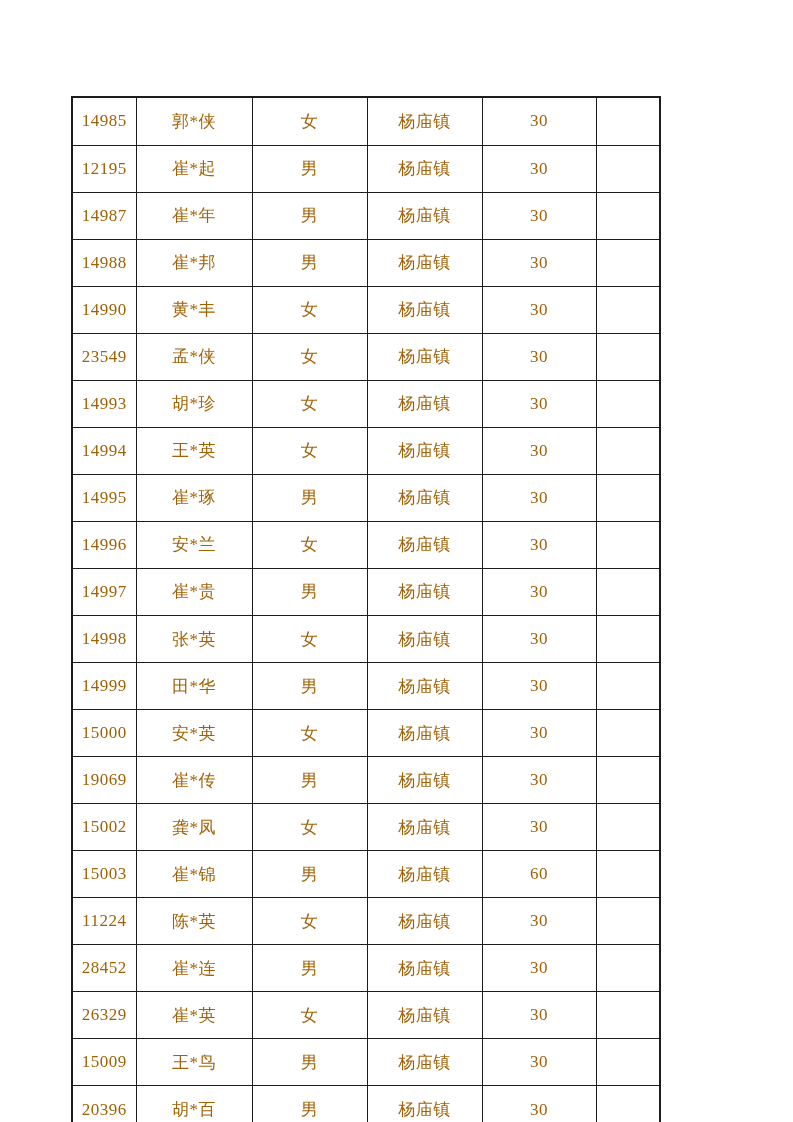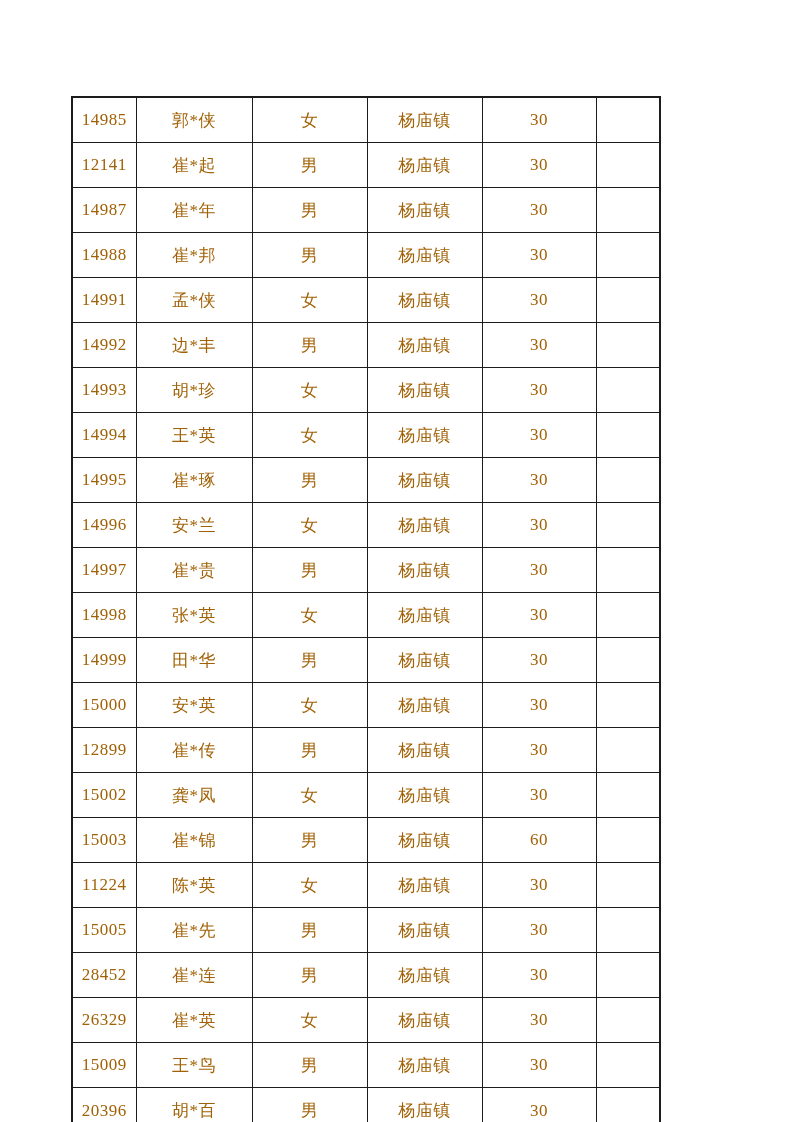--- a/index.html
+++ b/index.html
@@ -60,21 +60,21 @@
 
     <tr>
         <td>14985</td>
         <td>郭*侠</td>
         <td>女</td>
         <td>杨庙镇</td>
         <td>30</td>
         <td></td>
       </tr>
         <tr>
-        <td>12141</td>
+        <td>12195</td>
         <td>崔*起</td>
         <td>男</td>
         <td>杨庙镇</td>
         <td>30</td>
         <td></td>
       </tr>
         <tr>
         <td>14987</td>
         <td>崔*年</td>
         <td>男</td>
@@ -84,31 +84,31 @@
       </tr>
         <tr>
         <td>14988</td>
         <td>崔*邦</td>
         <td>男</td>
         <td>杨庙镇</td>
         <td>30</td>
         <td></td>
       </tr>
         <tr>
-        <td>14991</td>
+        <td>14990</td>
+        <td>黄*丰</td>
+        <td>女</td>
+        <td>杨庙镇</td>
+        <td>30</td>
+        <td></td>
+      </tr>
+        <tr>
+        <td>23549</td>
         <td>孟*侠</td>
         <td>女</td>
-        <td>杨庙镇</td>
-        <td>30</td>
-        <td></td>
-      </tr>
-        <tr>
-        <td>14992</td>
-        <td>边*丰</td>
-        <td>男</td>
         <td>杨庙镇</td>
         <td>30</td>
         <td></td>
       </tr>
         <tr>
         <td>14993</td>
         <td>胡*珍</td>
         <td>女</td>
         <td>杨庙镇</td>
         <td>30</td>
@@ -164,21 +164,21 @@
       </tr>
         <tr>
         <td>15000</td>
         <td>安*英</td>
         <td>女</td>
         <td>杨庙镇</td>
         <td>30</td>
         <td></td>
       </tr>
         <tr>
-        <td>12899</td>
+        <td>19069</td>
         <td>崔*传</td>
         <td>男</td>
         <td>杨庙镇</td>
         <td>30</td>
         <td></td>
       </tr>
         <tr>
         <td>15002</td>
         <td>龚*凤</td>
         <td>女</td>
@@ -191,28 +191,20 @@
         <td>崔*锦</td>
         <td>男</td>
         <td>杨庙镇</td>
         <td>60</td>
         <td></td>
       </tr>
         <tr>
         <td>11224</td>
         <td>陈*英</td>
         <td>女</td>
-        <td>杨庙镇</td>
-        <td>30</td>
-        <td></td>
-      </tr>
-        <tr>
-        <td>15005</td>
-        <td>崔*先</td>
-        <td>男</td>
         <td>杨庙镇</td>
         <td>30</td>
         <td></td>
       </tr>
         <tr>
         <td>28452</td>
         <td>崔*连</td>
         <td>男</td>
         <td>杨庙镇</td>
         <td>30</td>

